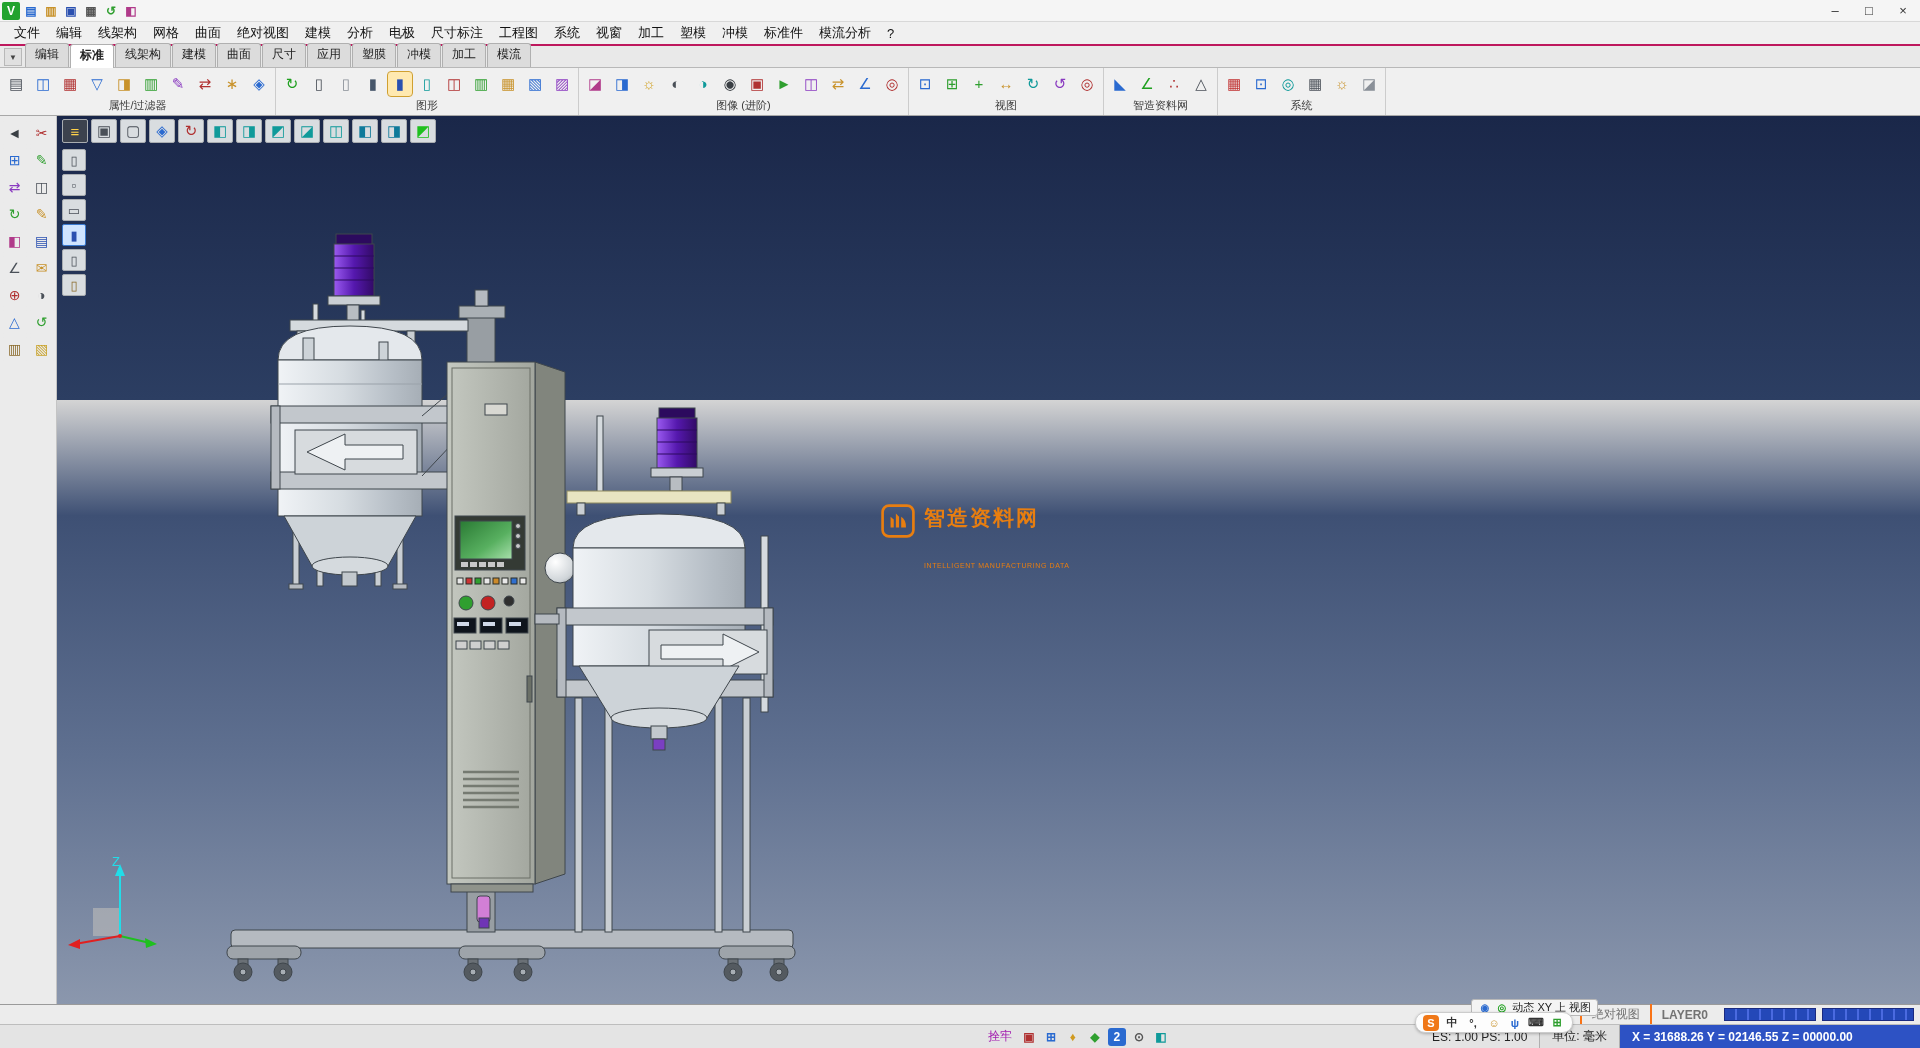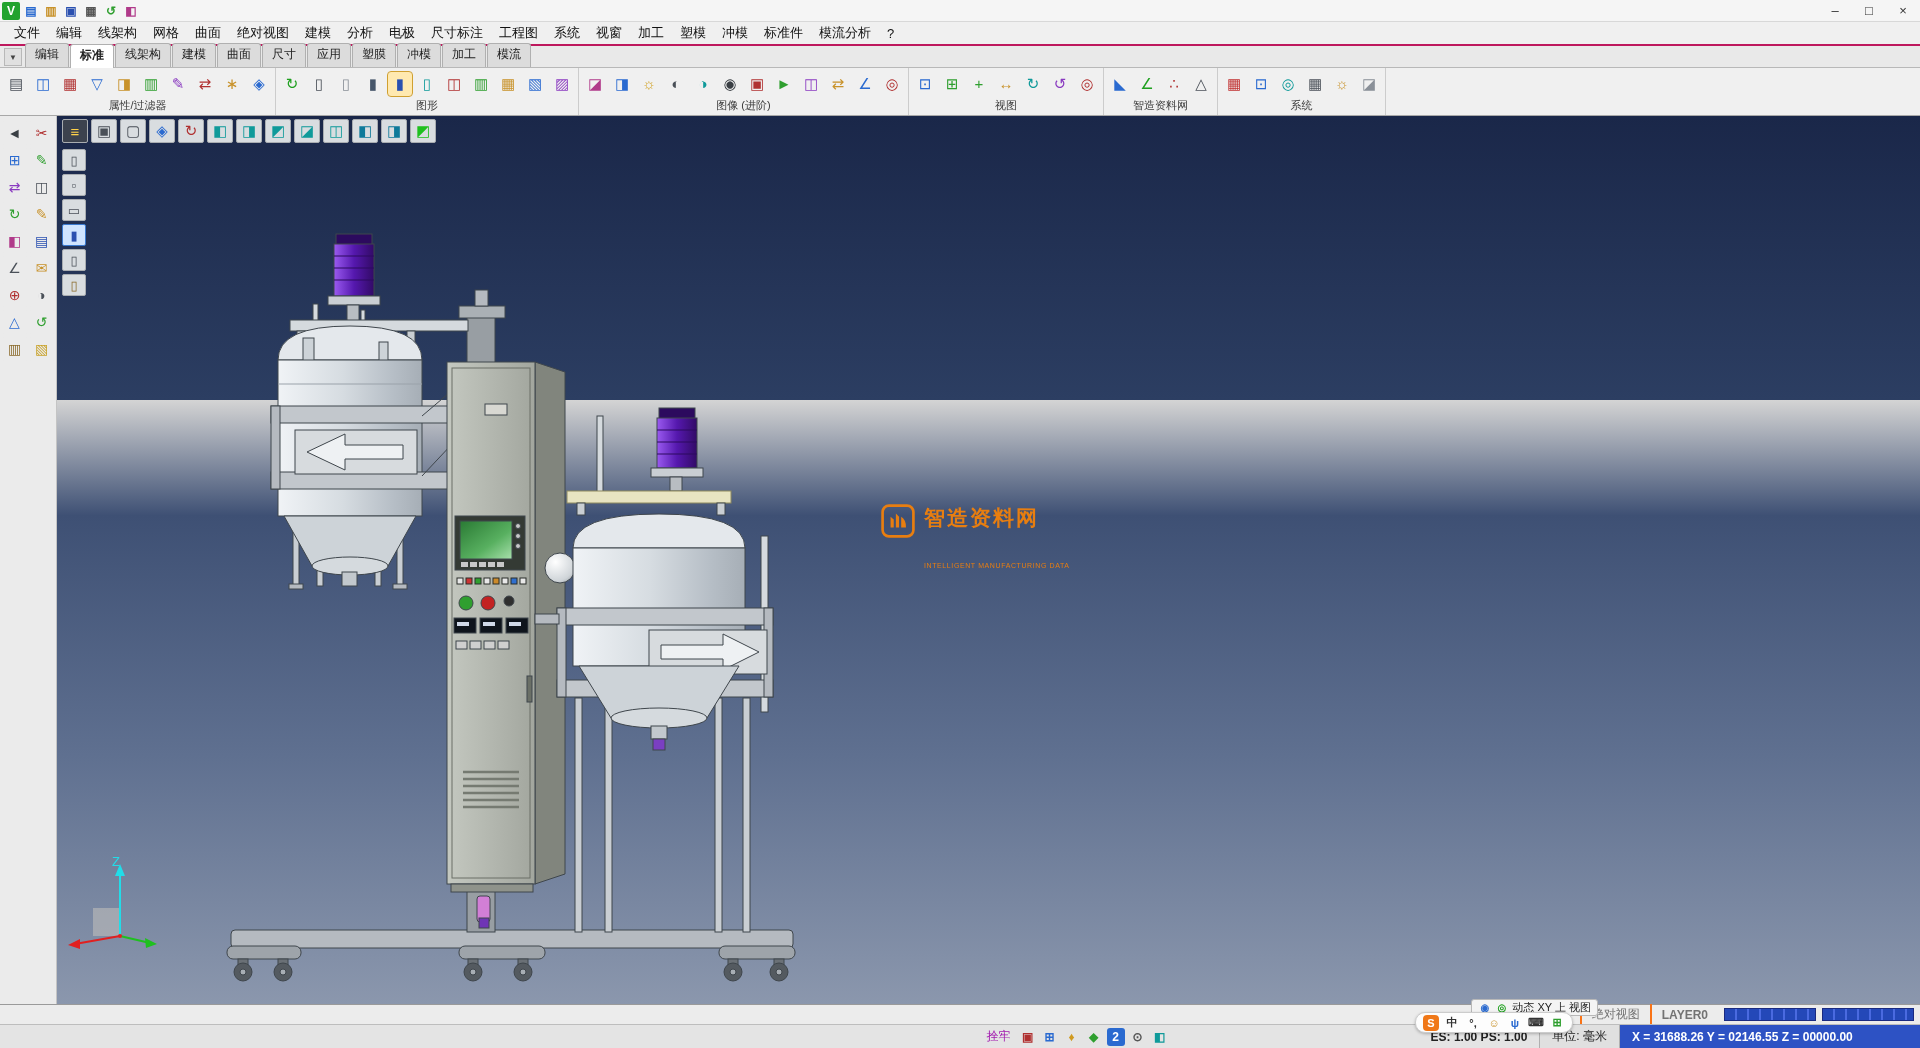--- a/index.html
+++ b/index.html
@@ -80,21 +80,21 @@
   .bluebar:last-child { margin-right:6px; }
 
   .status2 { height:24px; background:#e4e4e4; border-top:1px solid #bdbdbd;
              display:flex; align-items:center; flex:none; font-size:12px; }
   .s2-spacer1 { flex:1; }
   .lock-label { padding:0 8px; color:#a21caf; }
   .sicons { display:flex; gap:4px; align-items:center; }
   .sicon { width:18px; height:18px; display:inline-flex; align-items:center; justify-content:center;
            font-size:12px; font-weight:bold; border-radius:3px; }
   .s2-gap { width:250px; flex:none; }
-  .esps { padding:0 12px; color:#222; white-space:nowrap;font-weight:bold; }
+  .esps { padding:0 12px; color:#222; white-space:nowrap; }
   .units { height:100%; display:flex; align-items:center; padding:0 12px;
            border-left:1px solid #b0b0b0; border-right:1px solid #b0b0b0; background:#e0e0e0; white-space:nowrap; }
   .coords { height:100%; min-width:300px; display:flex; align-items:center; padding:0 12px;
             background:#2d52c4; color:#ffffff; font-weight:bold; white-space:nowrap; }
 
   .minibar { position:absolute; right:322px; bottom:32px; height:17px; z-index:9;
              background:#f4f4f4; border:1px solid #b8b8b8; border-radius:3px;
              display:flex; align-items:center; gap:4px; padding:0 6px; font-size:11px; }
   .minibar .sicon { width:13px; height:13px; font-size:10px; }
   .ime { position:absolute; right:347px; bottom:15px; height:21px; z-index:10;

